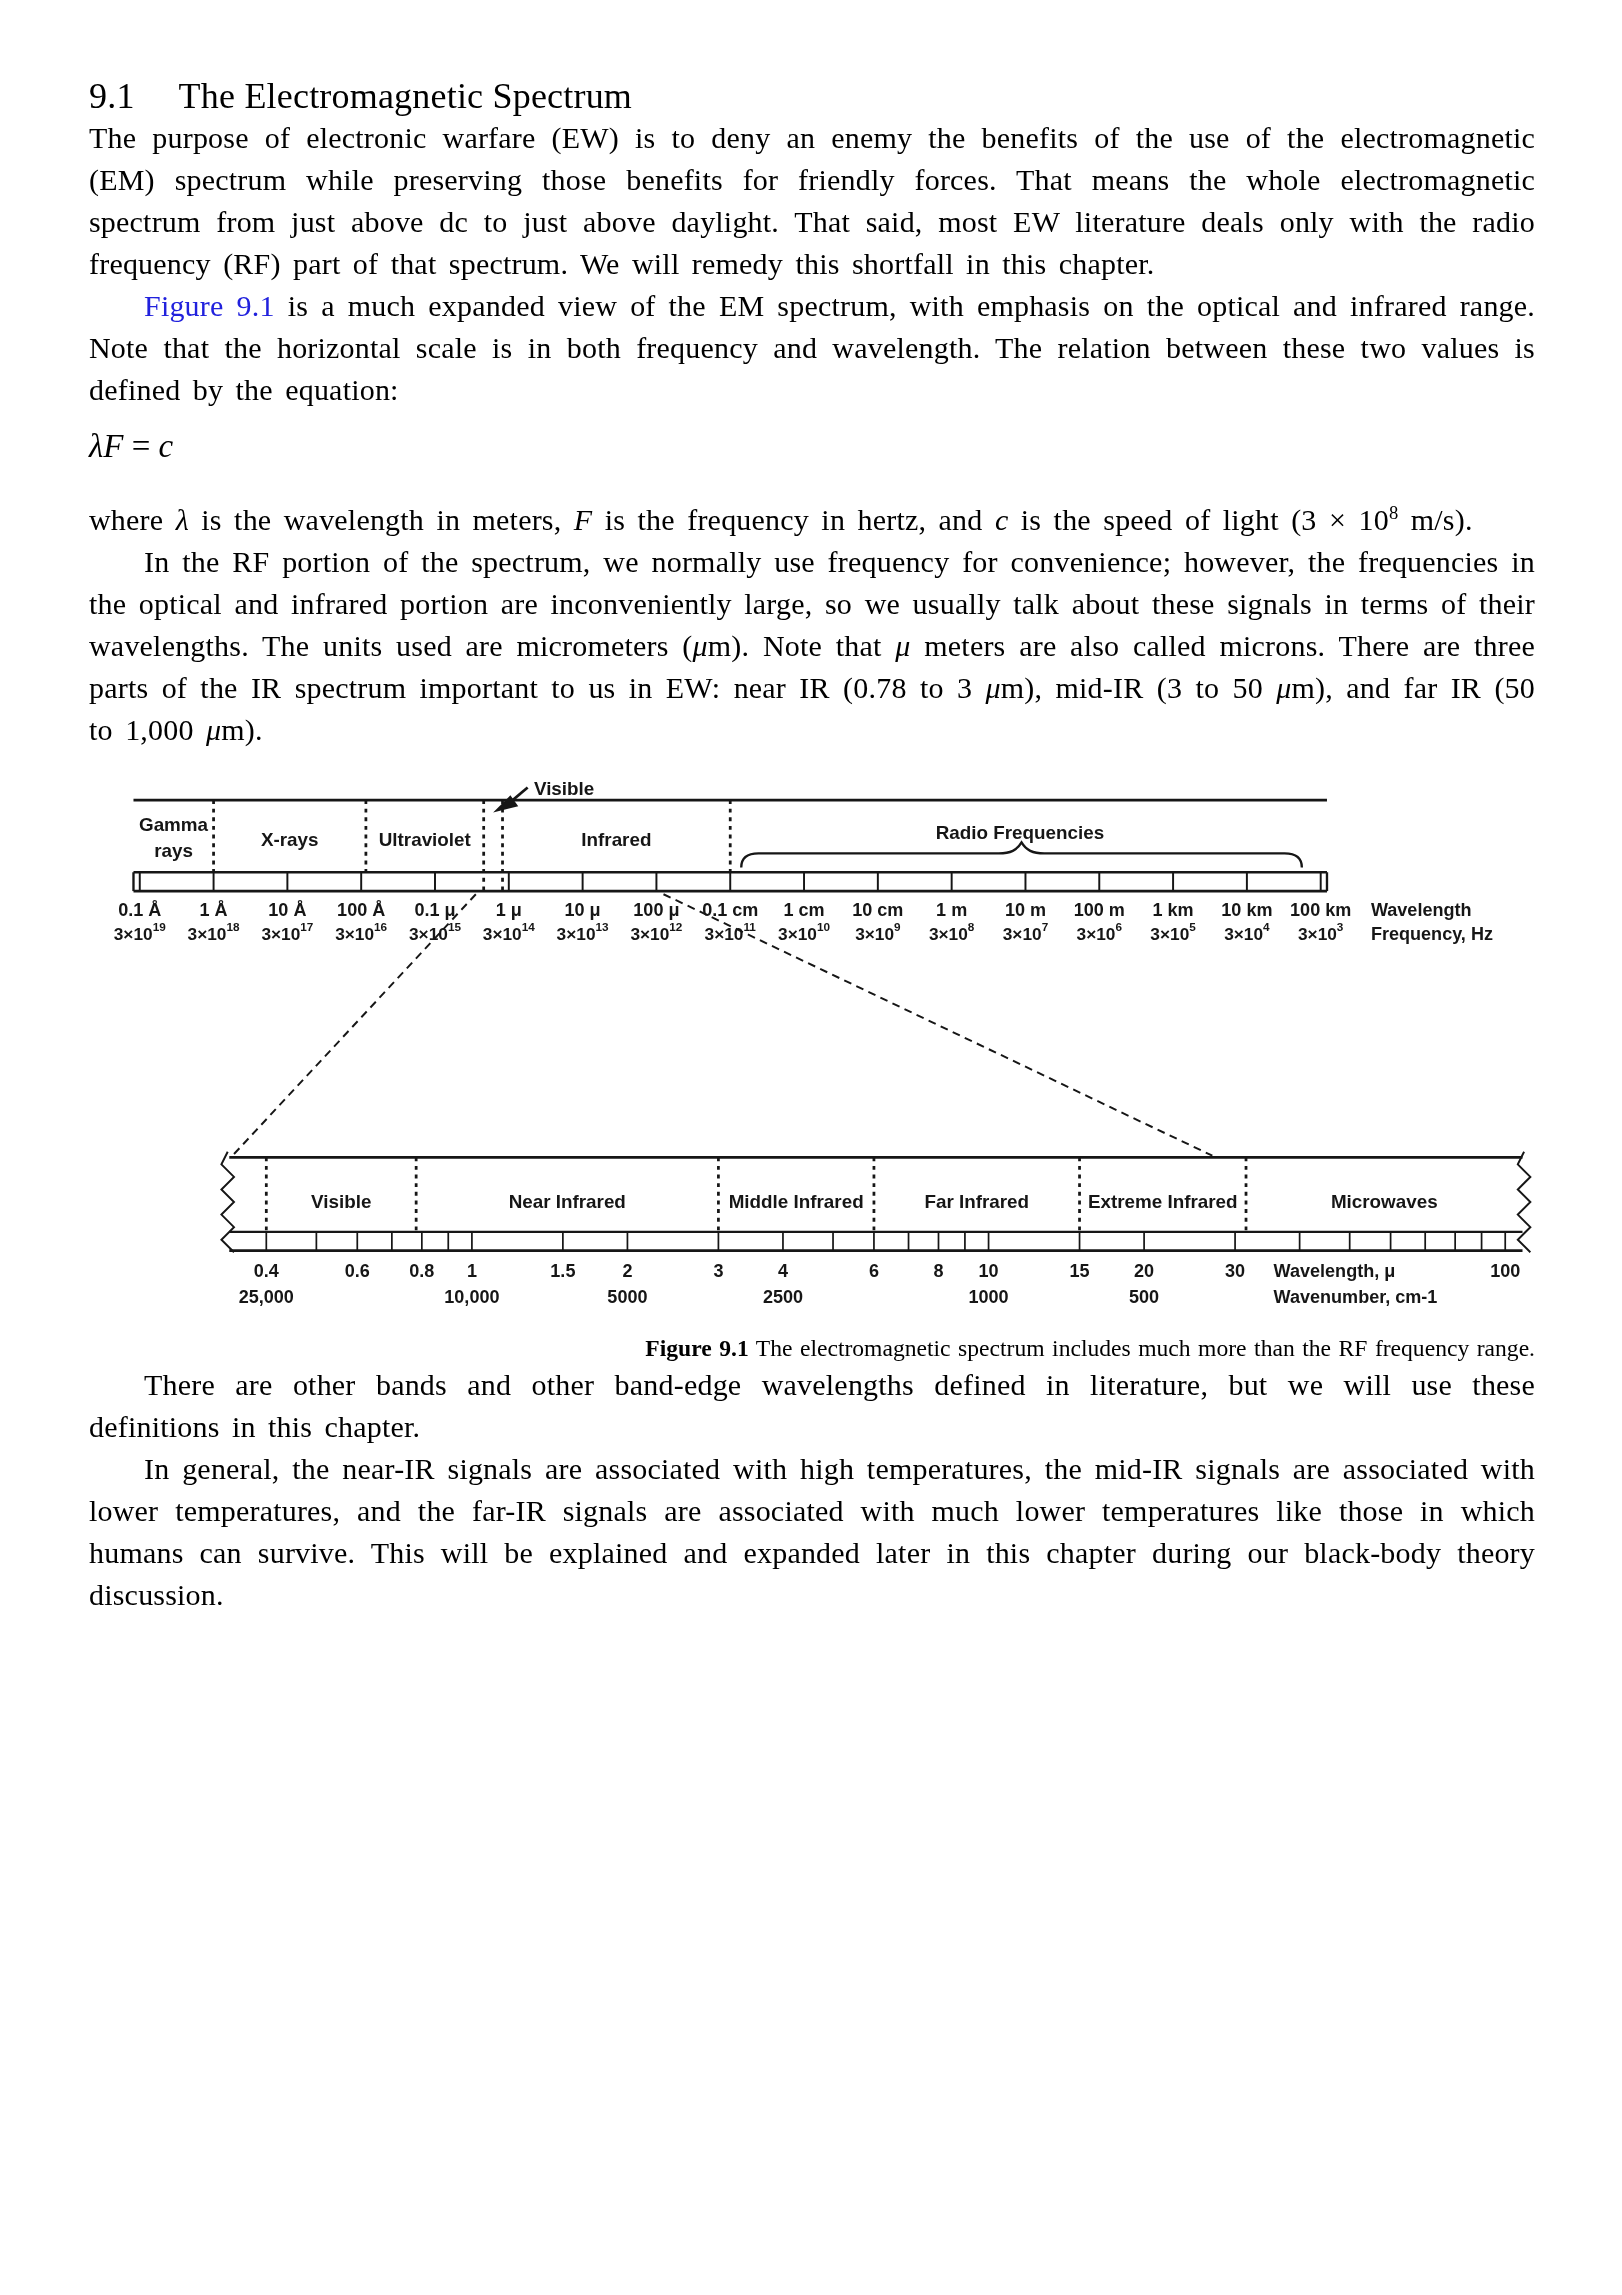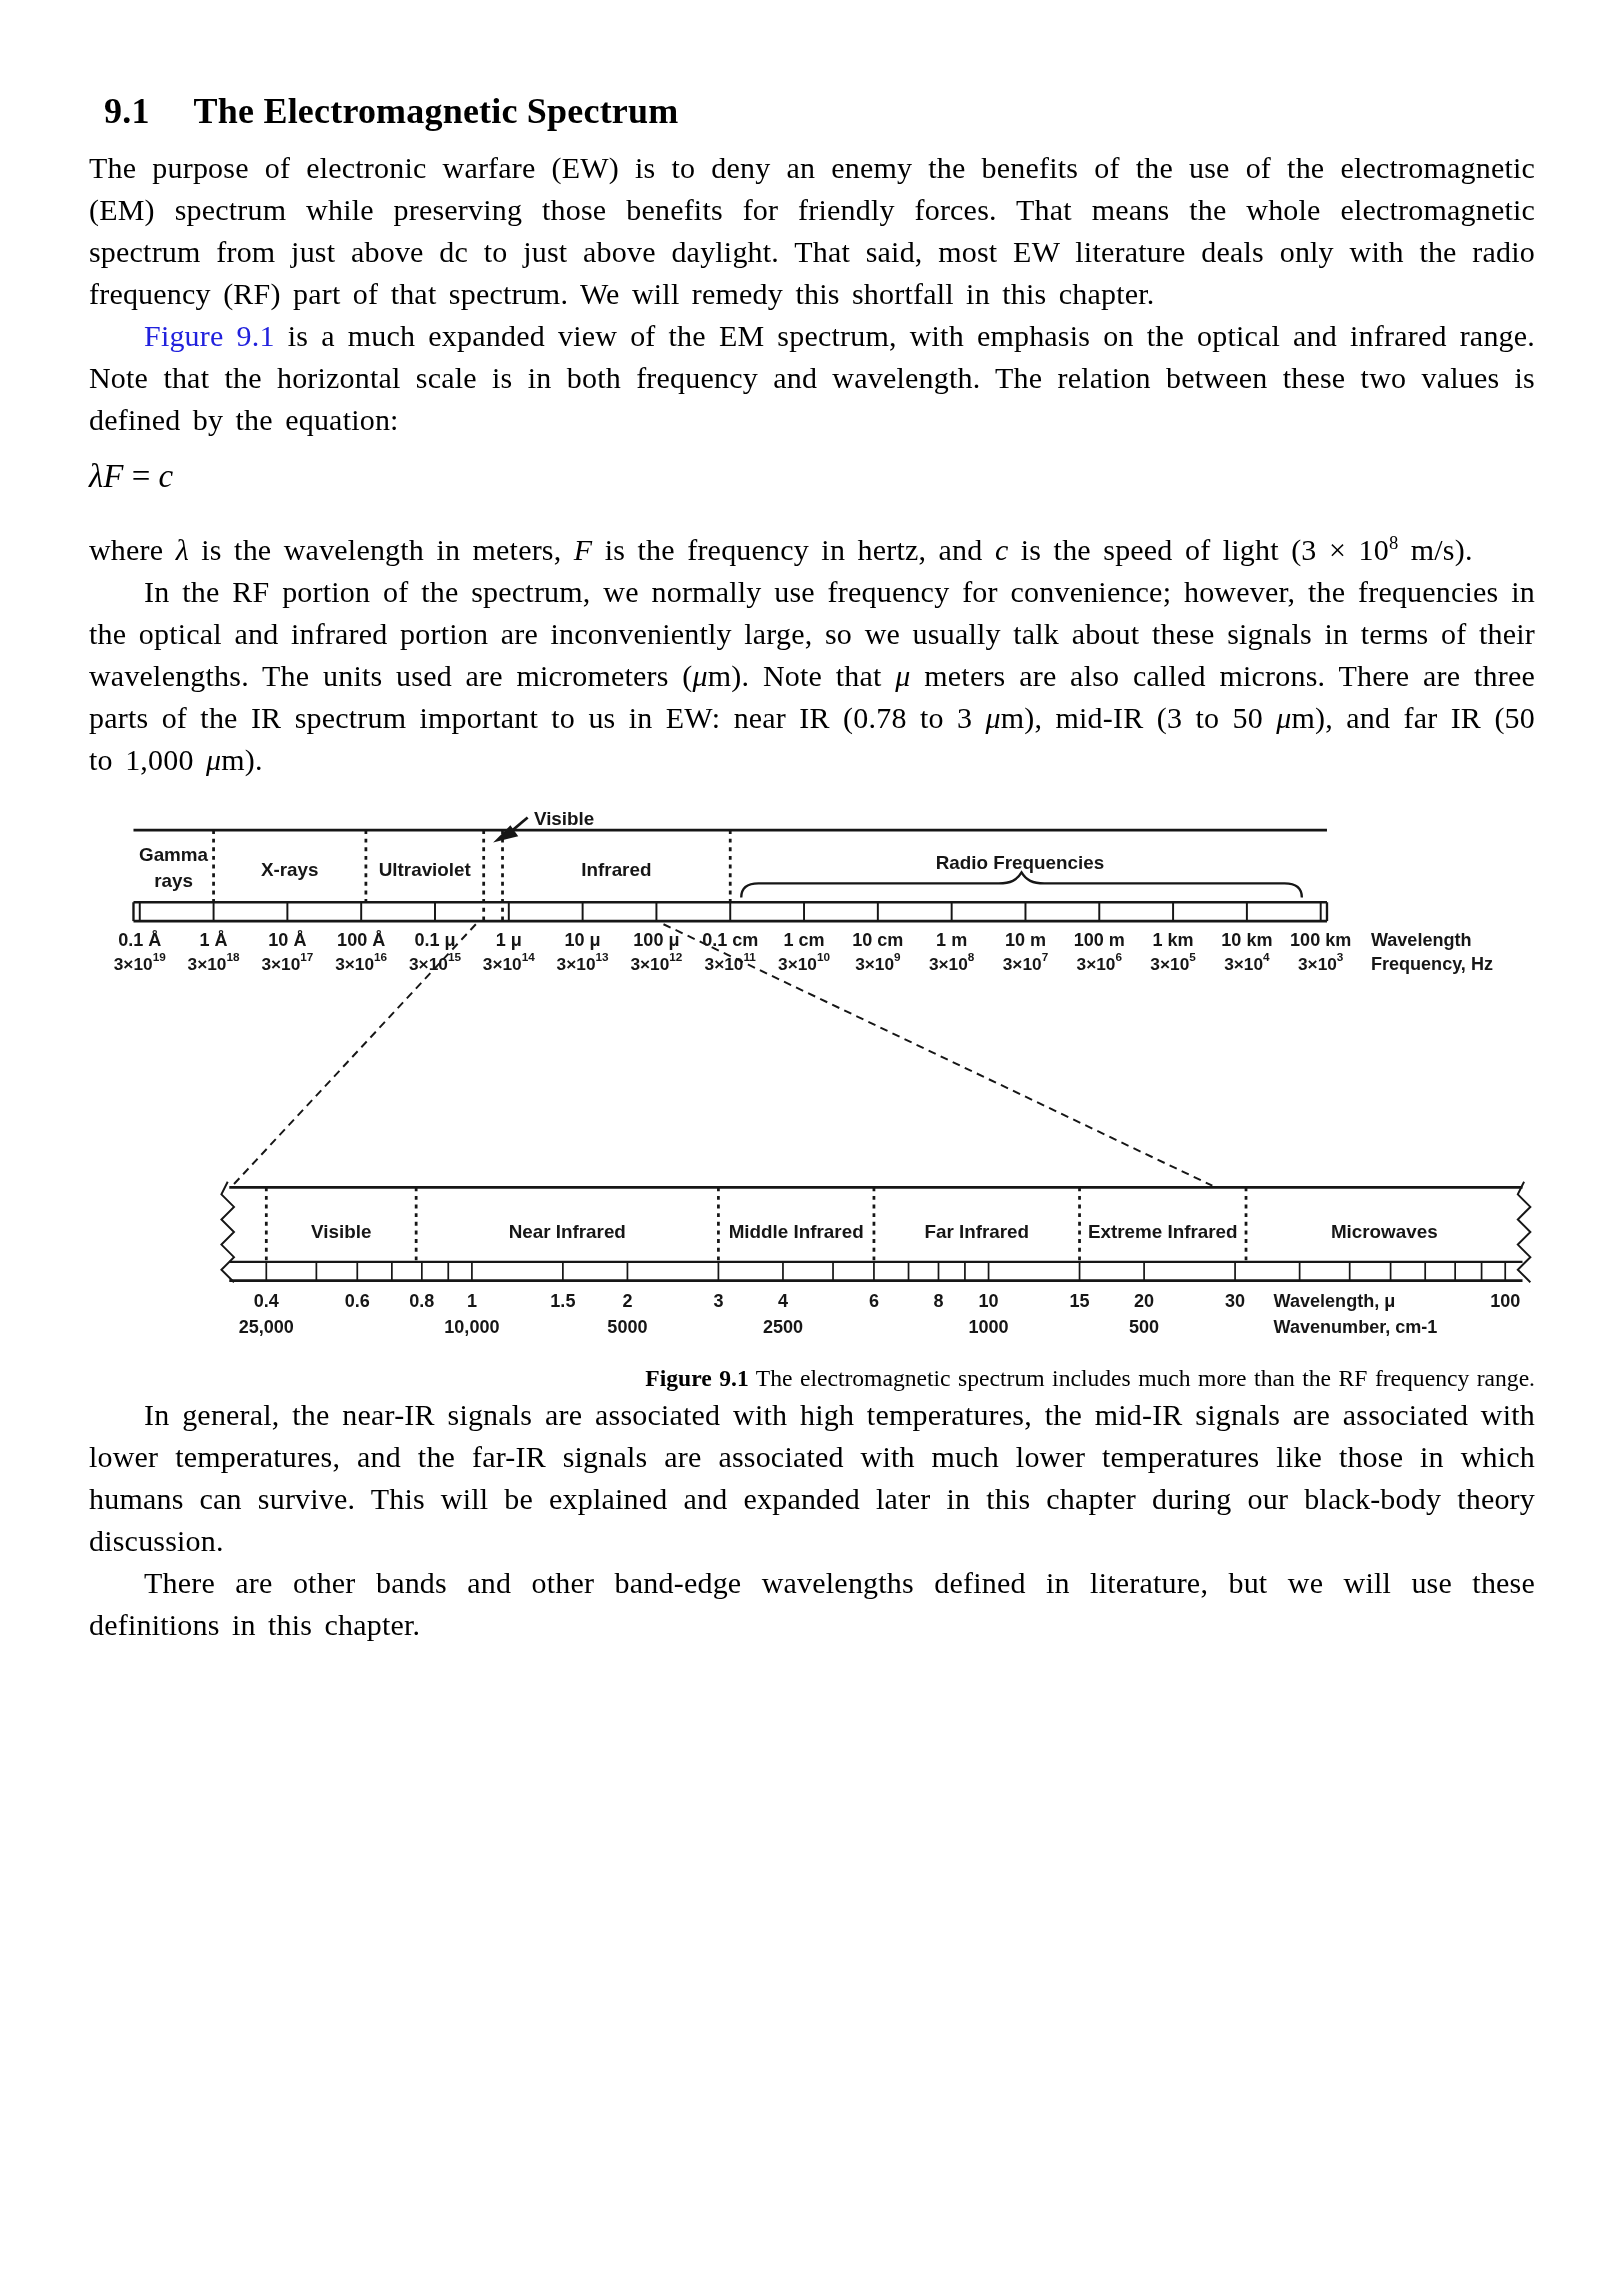--- a/index.html
+++ b/index.html
@@ -1,21 +1,21 @@
 <!DOCTYPE html>
 <html style="font-size:12.6px"><head>
 <meta charset="utf-8">
 <style>
   html,body{margin:0;padding:0;background:#e8e8e8;}
   .page{
     width:1623px;height:2295px;background:#ffffff;box-sizing:border-box;
     padding:76px 88px 0 89px;color:#000;
     font-family:"Liberation Serif",serif;position:relative;overflow:hidden;
   }
-  h1.section-heading{font-size:36px;line-height:41px;margin:15px;font-weight:bold;letter-spacing:0.2px;}
+  h1.section-heading{font-size:36px;line-height:41px;margin:0;font-weight:normal;letter-spacing:0.2px;}
   .sec-num{margin-right:44px;}
   p.body-p{
     font-size:30px;line-height:42px;margin:0;text-align:justify;
     word-spacing:4.7px;letter-spacing:0.2px;
   }
   p.indent{text-indent:55px;}
   .mt-p1{margin-top:60px;}
   .mt-p2{margin-top:61px;}
   .equation{margin-top:14px;font-size:33px;line-height:42px;}
   .mt-p3{margin-top:33px;}
@@ -191,18 +191,18 @@
         <text x="997.1554742937992" y="678" font-size="23" text-anchor="middle">2500</text>
         <text x="1259" y="678" font-size="23" text-anchor="middle">1000</text>
         <text x="1457.0777371468996" y="678" font-size="23" text-anchor="middle">500</text>
         <text x="1622" y="646" font-size="23" text-anchor="start">Wavelength, μ</text>
         <text x="1622" y="678" font-size="23" text-anchor="start">Wavenumber, cm-1</text>
       </g>
     </svg>
 
   <p class="caption"><span class="seg-b">Figure 9.1</span> The electromagnetic spectrum includes much more than the RF frequency range.</p>
 
+  <p class="body-p indent mt-p4">There are other bands and other band-edge wavelengths defined in literature, but we will use these definitions in this chapter.</p>
+
   <p class="body-p indent mt-p5">In general, the near-IR signals are associated with high temperatures, the mid-IR signals are associated with lower temperatures, and the far-IR signals are associated with much lower temperatures like those in which humans can survive. This will be explained and expanded later in this chapter during our black-body theory discussion.</p>
 
-  <p class="body-p indent mt-p4">There are other bands and other band-edge wavelengths defined in literature, but we will use these definitions in this chapter.</p>
-
 </div>
 
 
 </body></html>

